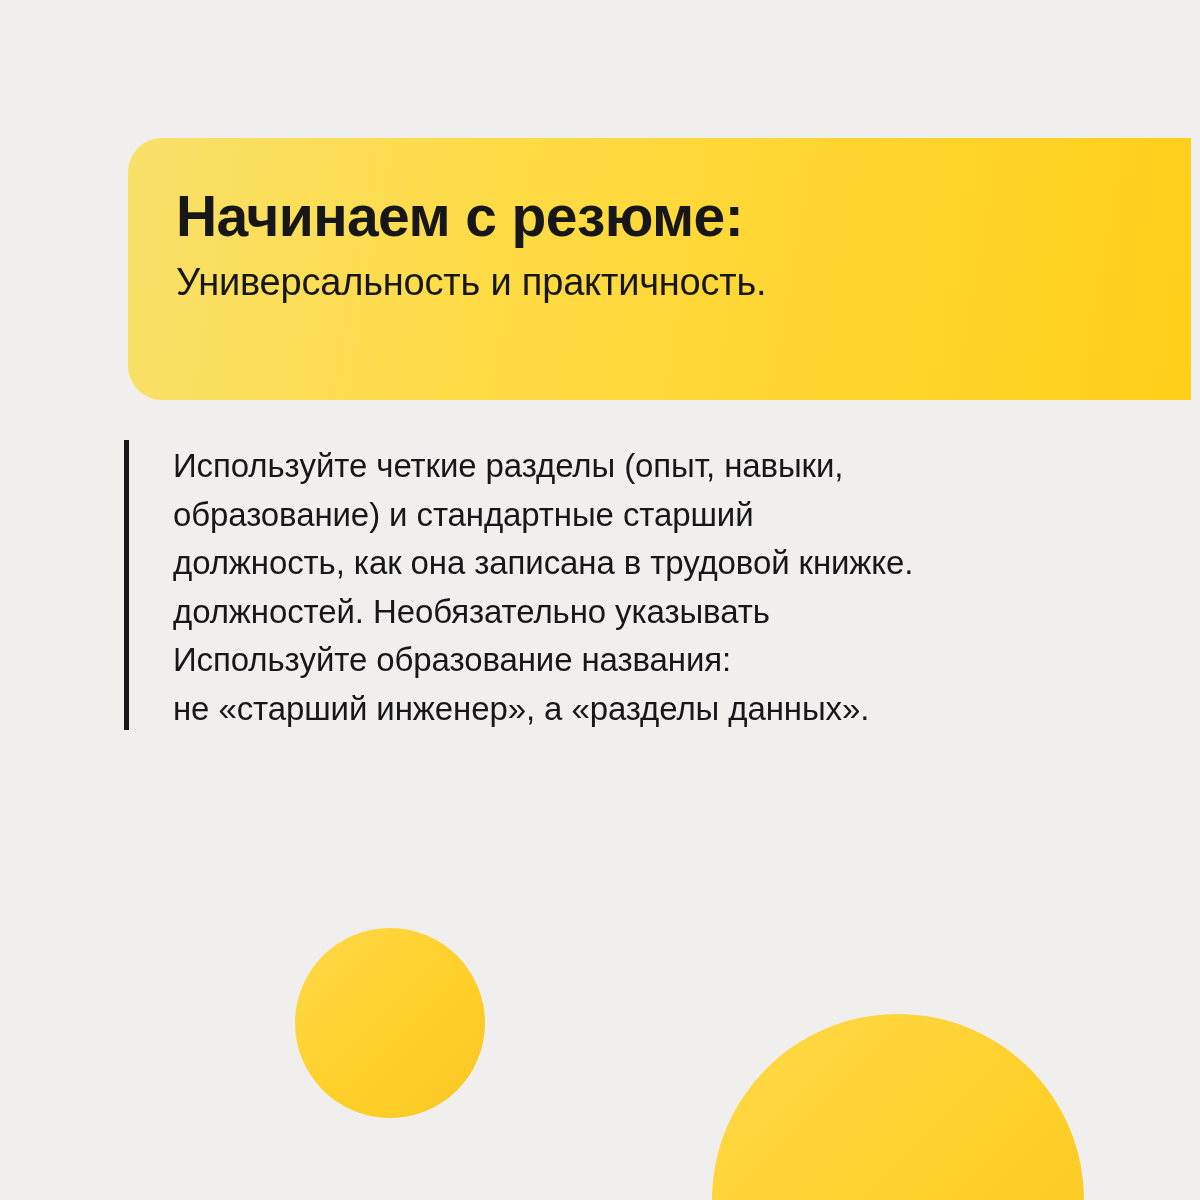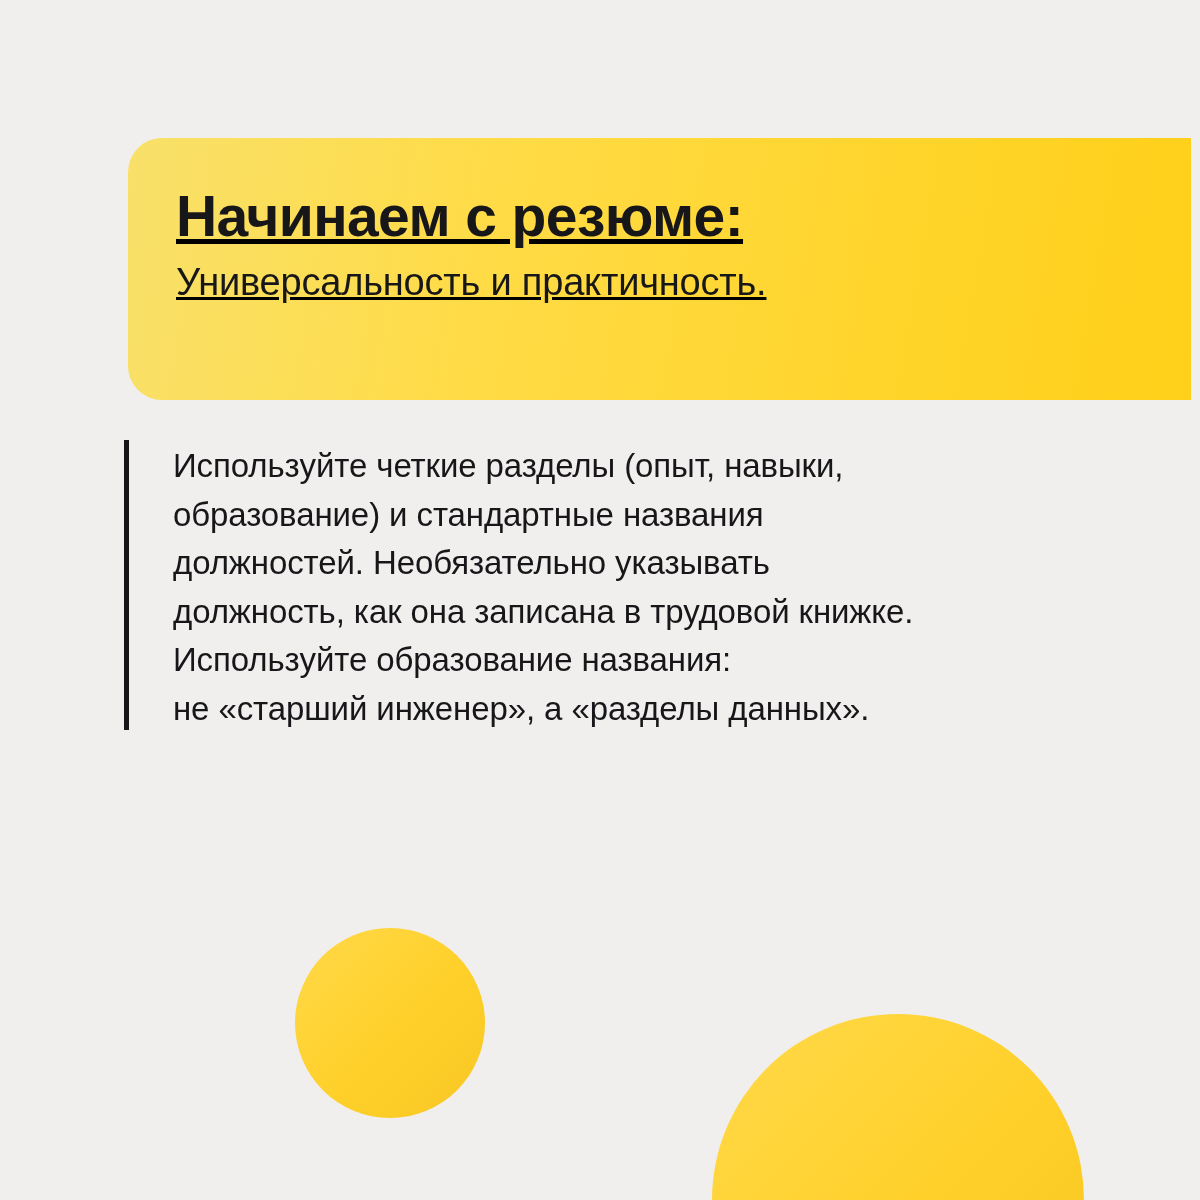--- a/index.html
+++ b/index.html
@@ -47,21 +47,20 @@
   .heading-card {
     position: absolute;
     left: 128px;
     top: 138px;
     width: 1063px;
     height: 262px;
     border-radius: 34px 0 0 34px;
     background: linear-gradient(100deg, #f8e06a 0%, #ffdb45 35%, #ffd52c 70%, #ffd019 100%);
     box-sizing: border-box;
     padding: 48px 56px 0 48px;
-    text-decoration: underline;
   }
   .heading-title {
     margin: 0;
     font-size: 57px;
     line-height: 1.06;
     font-weight: 700;
     color: #17171a;
     letter-spacing: -0.6px;
   }
   .heading-subtitle {
@@ -109,23 +108,23 @@
 
   <div class="heading-card">
     <h1 class="heading-title">Начинаем с резюме:</h1>
     <h2 class="heading-subtitle">Универсальность и практичность.</h2>
   </div>
 
   <div class="body-block">
     <div class="body-rule"></div>
     <div class="body-text">
       <p>Использyйте четкие разделы (опыт, навыки,</p>
-      <p>образование) и стандартные названия</p>
+      <p>образование) и стандартные старший</p>
+      <p>должность, как она записана в трудовой книжке.</p>
       <p>должностей. Необязательно указывать</p>
-      <p>должность, как она записана в трудовой книжке.</p>
       <p>Использyйте образование названия:</p>
       <p>не «старший инженер», а «разделы данных».</p>
     </div>
   </div>
 
   <div class="circle circle-small"></div>
   <div class="circle circle-large"></div>
 
 </div>
 

